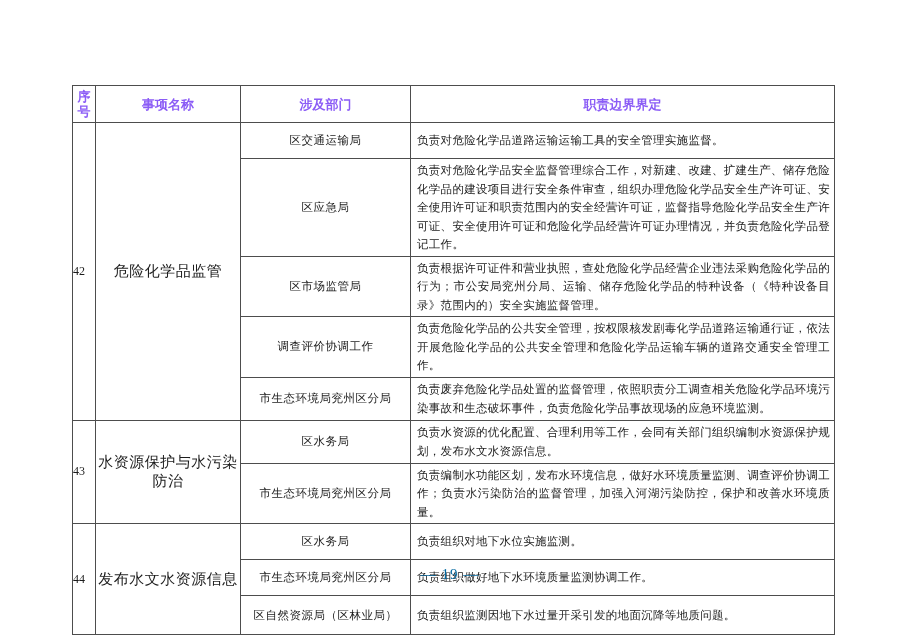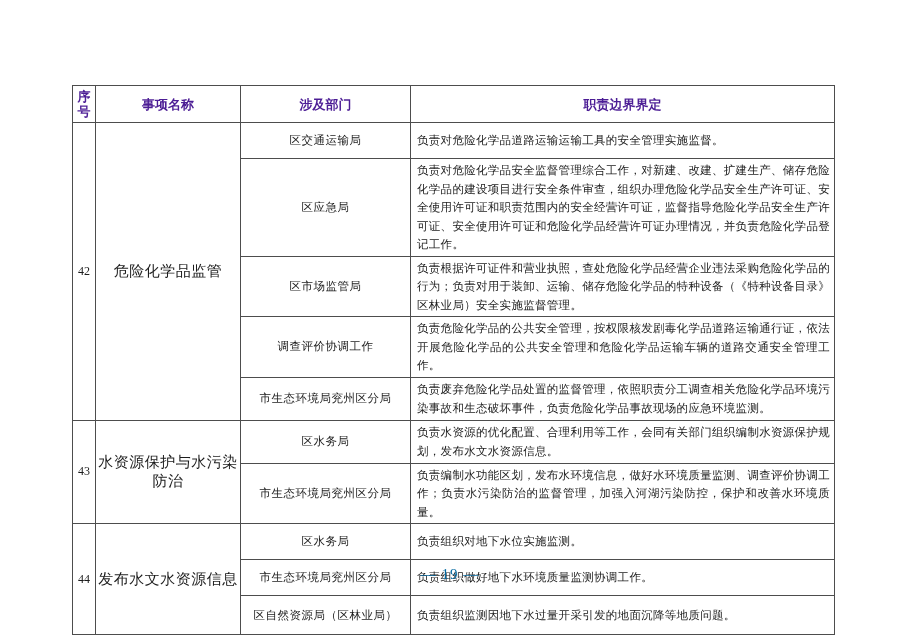--- a/index.html
+++ b/index.html
@@ -29,24 +29,23 @@
     vertical-align: middle;
     overflow: hidden;
   }
   .doc-table th {
     font-family: "Liberation Sans", "DejaVu Sans", sans-serif;
     font-weight: bold;
     font-size: 13px;
     line-height: 15px;
     text-align: center;
     padding: 2px 1px;
-    color: #4c1d95;
+    color: #8b5cf6;
   }
   td.cell-no {
-    text-align: center;
     font-size: 12px;
     padding: 0;
   }
   td.cell-item {
     text-align: center;
     font-size: 15px;
     letter-spacing: 0.5px;
     padding: 0 2px;
   }
   td.cell-dept {
@@ -102,21 +101,21 @@
         <td class="cell-item" rowspan="5">危险化学品监管</td>
         <td class="cell-dept">区交通运输局</td>
         <td class="cell-duty">负责对危险化学品道路运输运输工具的安全管理实施监督。</td>
       </tr>
       <tr style="height:74px">
         <td class="cell-dept">区应急局</td>
         <td class="cell-duty">负责对危险化学品安全监督管理综合工作，对新建、改建、扩建生产、储存危险化学品的建设项目进行安全条件审查，组织办理危险化学品安全生产许可证、安全使用许可证和职责范围内的安全经营许可证，监督指导危险化学品安全生产许可证、安全使用许可证和危险化学品经营许可证办理情况，并负责危险化学品登记工作。</td>
       </tr>
       <tr style="height:58px">
         <td class="cell-dept">区市场监管局</td>
-        <td class="cell-duty">负责根据许可证件和营业执照，查处危险化学品经营企业违法采购危险化学品的行为；负责对用于装卸、运输、储存危险化学品的特种设备（《特种设备目录》区林业局）安全实施监督管理。</td>
+        <td class="cell-duty">负责根据许可证件和营业执照，查处危险化学品经营企业违法采购危险化学品的行为；市公安局兖州分局、运输、储存危险化学品的特种设备（《特种设备目录》范围内的）安全实施监督管理。</td>
       </tr>
       <tr style="height:43px">
         <td class="cell-dept">调查评价协调工作</td>
         <td class="cell-duty">负责危险化学品的公共安全管理，按权限核发剧毒化学品道路运输通行证，依法开展危险化学品的公共安全管理和危险化学品运输车辆的道路交通安全管理工作。</td>
       </tr>
       <tr style="height:43px">
         <td class="cell-dept">市生态环境局兖州区分局</td>
         <td class="cell-duty">负责废弃危险化学品处置的监督管理，依照职责分工调查相关危险化学品环境污染事故和生态破坏事件，负责危险化学品事故现场的应急环境监测。</td>
       </tr>
 

